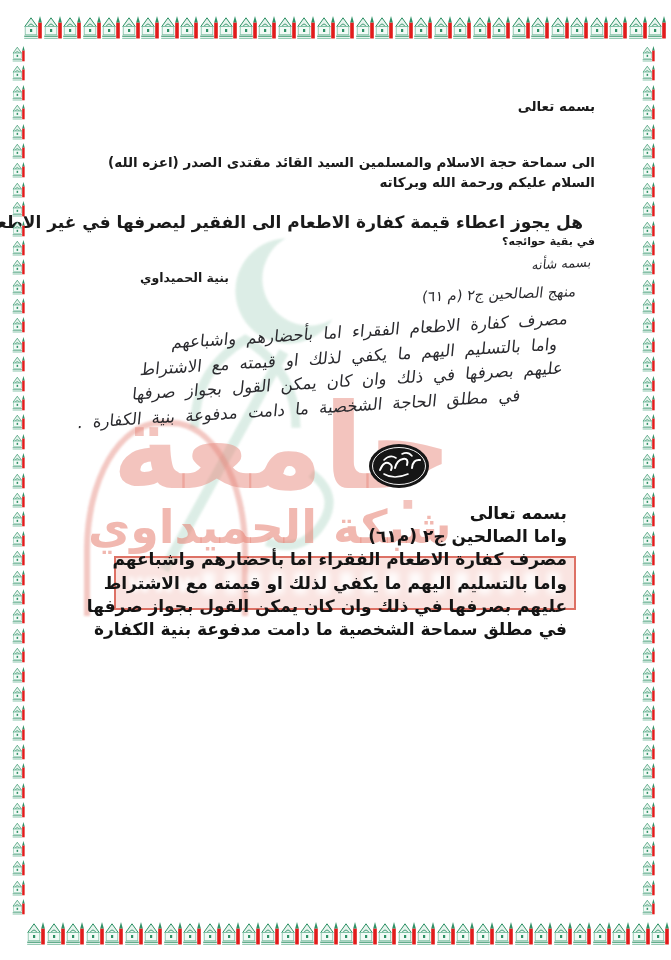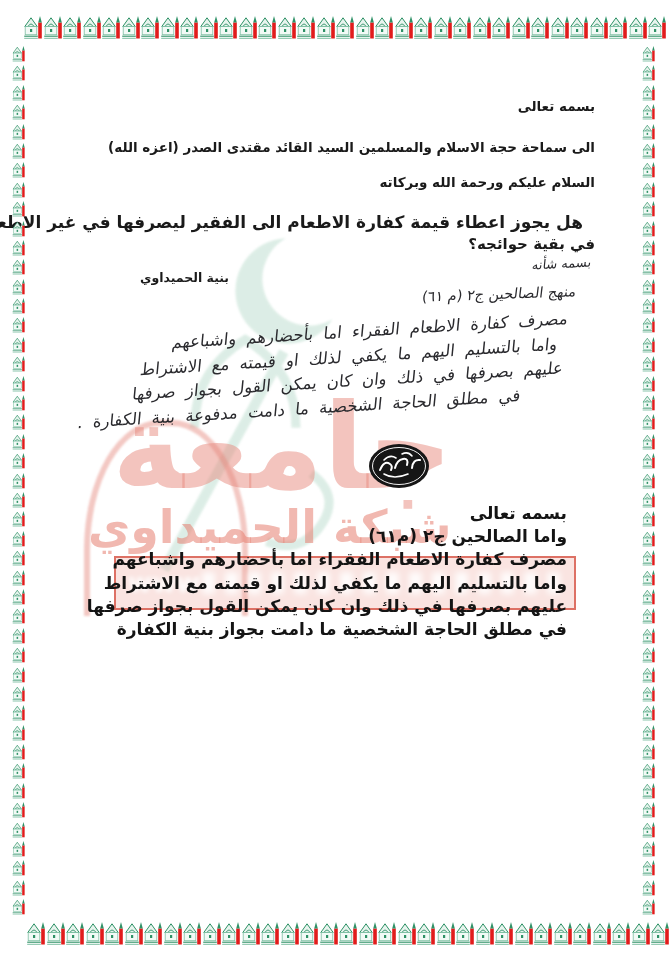--- a/index.html
+++ b/index.html
@@ -13,24 +13,24 @@
   .border-col{position:absolute;display:flex;flex-direction:column;gap:2.4px;z-index:4;}
   #border-top{left:24px;top:16px;}
   #border-bottom{left:27px;top:922px;}
   #border-left{left:10px;top:46px;}
   #border-right{left:640px;top:46px;}
   .border-row span,.border-col span{display:block;line-height:0;}
 
   
   .t{position:absolute;direction:rtl;color:#1a1a1a;font-weight:bold;white-space:nowrap;z-index:3;}
   .basmala-top{top:98px;right:76px;font-size:13.5px;}
-  .addressee{top:139px;right:76px;font-size:13.5px;}
+  .addressee{top:154px;right:76px;font-size:13.5px;}
   .greeting{top:174px;right:76px;font-size:13.5px;}
   .q1{top:212px;right:88px;font-size:17px;}
-  .q2{top:235px;right:76px;font-size:15px;}
+  .q2{top:235px;right:76px;font-size:11px;}
   .sender{top:270px;left:140px;font-size:12.5px;}
 
   
   .hw{position:absolute;direction:rtl;color:#2a2a2e;white-space:nowrap;z-index:3;}
   .hw-basmala{top:256px;right:80px;font-size:13px;transform:rotate(-3deg) skewX(-9deg);}
   .hw-ref{top:286px;right:95px;font-size:14.5px;transform:rotate(-2deg) skewX(-9deg);}
   .hw-block{
     position:absolute;top:307px;right:104px;width:468px;z-index:3;
     transform:rotate(-3.5deg);transform-origin:right top;
     direction:rtl;text-align:right;color:#2a2a2e;
@@ -1695,16 +1695,16 @@
       <path d="M16 18 q6 -6 12 -2 m6 -4 q6 -3 10 2 m-28 18 q10 6 24 0" stroke="#ffffff" stroke-width="1.6" fill="none" stroke-linecap="round"></path>
     </svg>
   </div>
 
   <div class="typed-block">
     <div>بسمه تعالى</div>
     <div>واما الصالحين ج٢ (م٦١)</div>
     <div>مصرف كفارة الاطعام الفقراء اما بأحضارهم واشباعهم</div>
     <div>واما بالتسليم اليهم ما يكفي لذلك  او قيمته مع الاشتراط</div>
     <div>عليهم بصرفها في ذلك وان كان يمكن القول بجواز صرفها</div>
-    <div>في مطلق الحاجة الشخصية ما دامت بجواز بنية الكفارة</div>
+    <div>في مطلق سماحة الشخصية ما دامت مدفوعة بنية الكفارة</div>
   </div>
 
 </div>
 
 </body></html>

